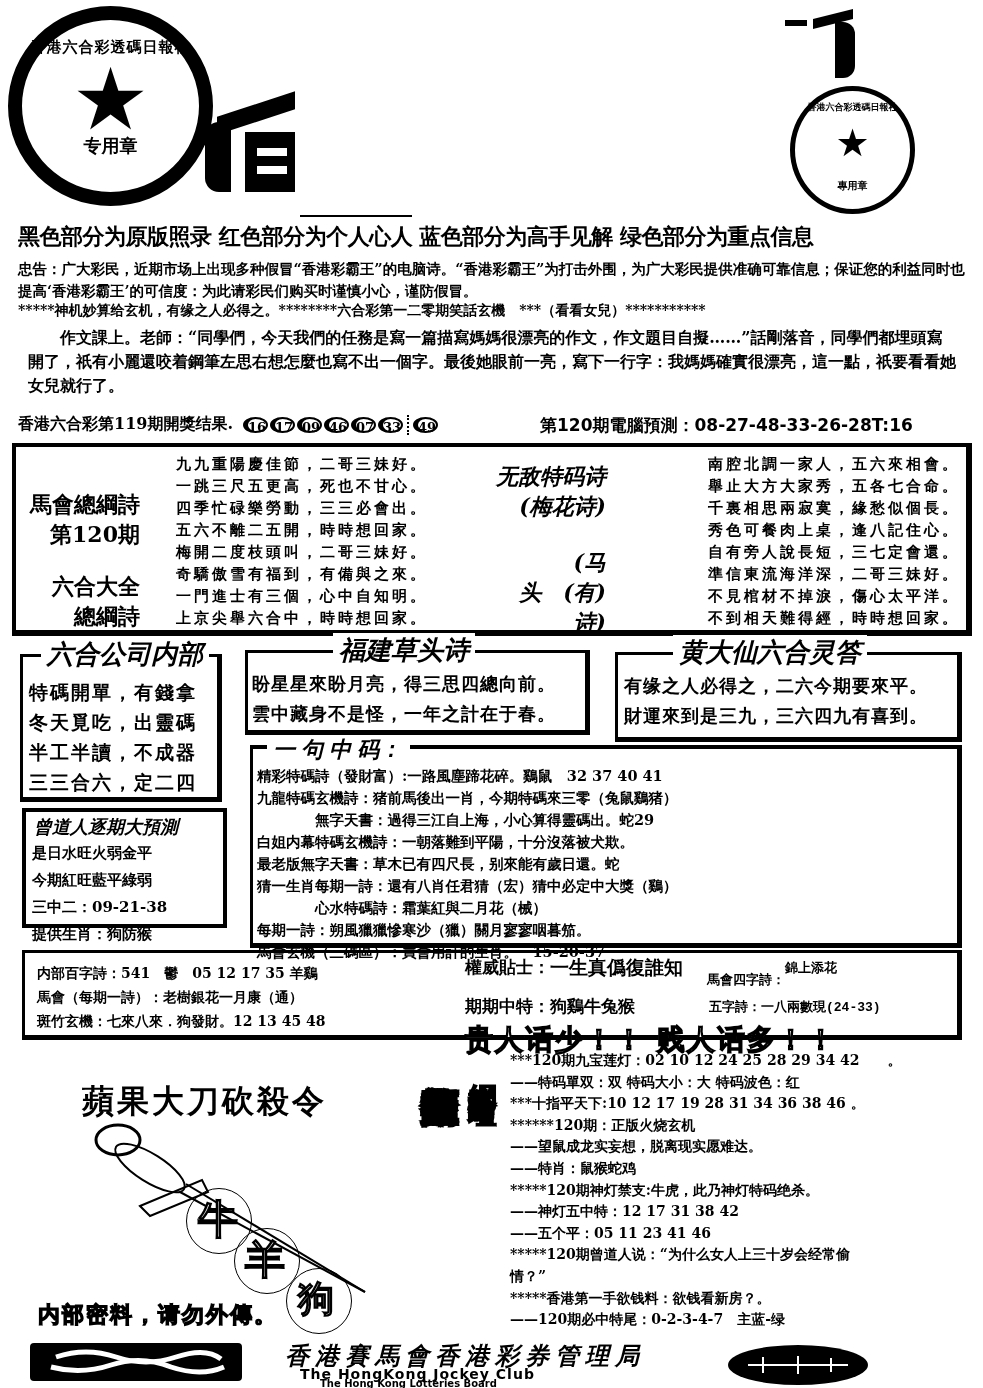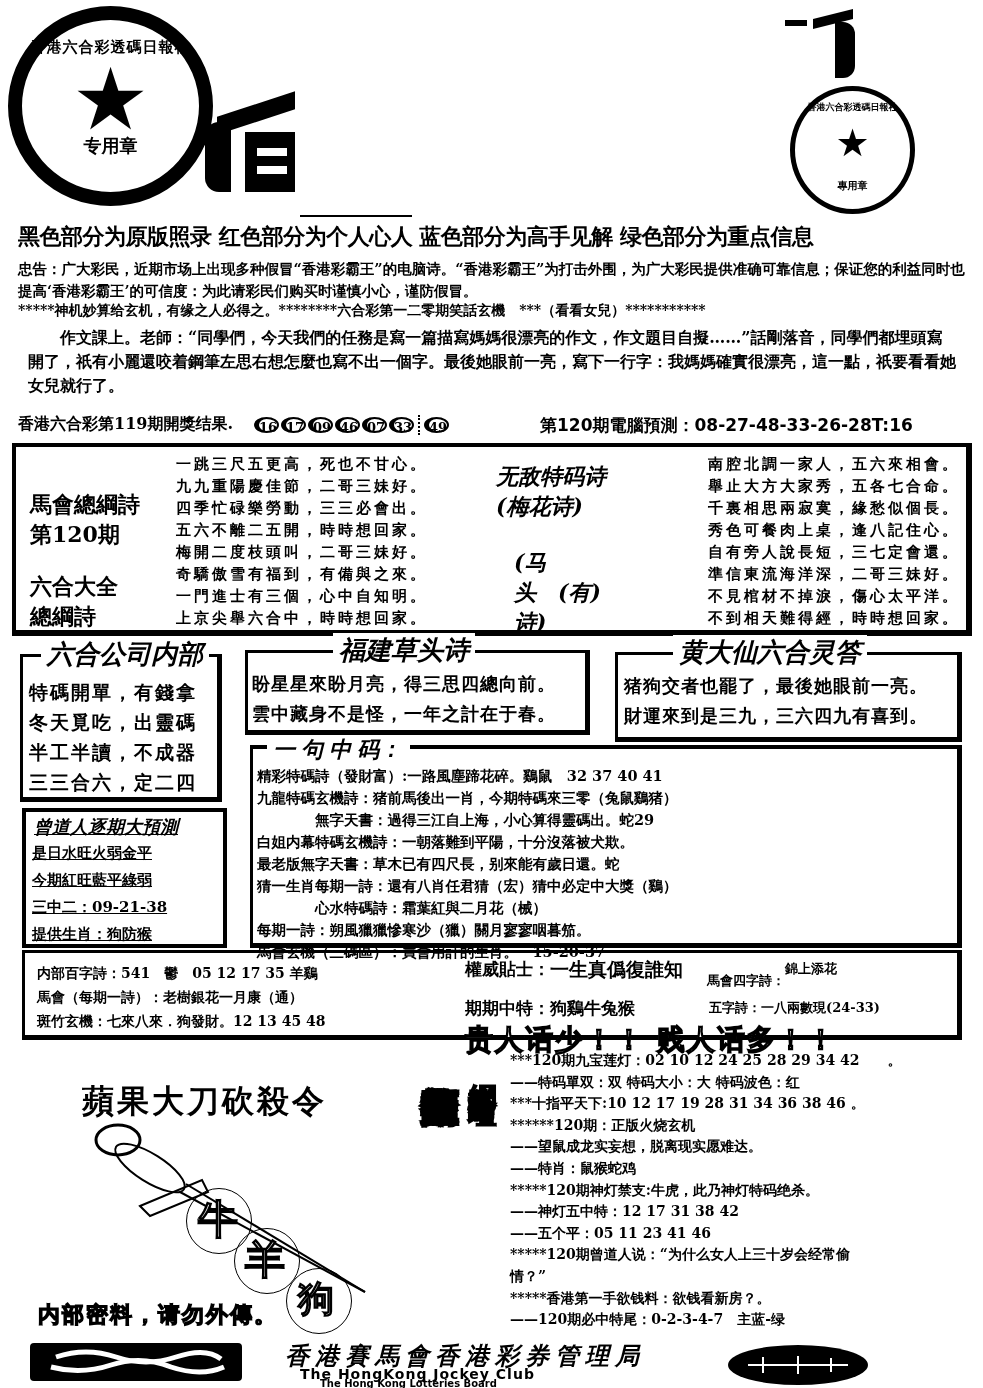--- a/index.html
+++ b/index.html
@@ -25,35 +25,35 @@
   .joke { left: 28px; top: 326px; font-size: 16px; line-height: 24px; width: 930px; font-weight: bold; }
   .joke p { text-indent: 2em; }
 
   .results { left: 18px; top: 414px; font-size: 16px; font-weight: bold; white-space: nowrap; display: flex; align-items: center; }
   .ball { display: inline-block; width: 25px; height: 16px; border: 2px solid #000; border-radius: 50%; text-align: right; font-size: 13px; line-height: 18px; margin-right: 2px; font-weight: bold; border-left-width: 5px; }
   .prediction { left: 540px; top: 414px; font-size: 17px; font-weight: bold; white-space: nowrap; }
 
   .box { position: absolute; border: 3px solid #000; }
   .box.thick { border-width: 4px; border-right-width: 6px; border-bottom-width: 6px; }
 
-  .poem-label { position: absolute; font-size: 22px; font-weight: bold; line-height: 30px; }
+  .poem-label { position: absolute; font-size: 22px; font-weight: bold; line-height: 30px; text-align: right; }
   .poem-lines { position: absolute; font-size: 15px; line-height: 22px; letter-spacing: 3px; font-weight: bold; }
 
   .titled-box { position: absolute; border: 3px solid #000; border-right-width: 5px; border-bottom-width: 5px; }
   .box-title { position: absolute; top: -20px; background: #fff; padding: 0 6px; font-size: 26px; font-weight: bold; font-style: italic; white-space: nowrap; }
   .box-body { font-size: 20px; font-weight: bold; line-height: 30px; letter-spacing: 2px; }
 
   .yijv { font-size: 14.5px; line-height: 22px; font-weight: bold; white-space: nowrap; }
   .yijv .indent { padding-left: 58px; }
 
   .pred-box .line { font-size: 15px; font-weight: bold; line-height: 27px; white-space: nowrap; }
   .pred-box .title { font-size: 18px; font-style: italic; font-weight: bold; line-height: 26px; }
 
   .bottom-left-lines { font-size: 14px; line-height: 24px; font-weight: bold; white-space: nowrap; }
-  .right-tip .row { display: flex; white-space: nowrap; font-weight: bold; }
+  .right-tip .row { display: flex; white-space: nowrap; font-weight: bold; font-family: Liberation Mono, monospace; }
   .outline-big { font-size: 28px; font-weight: bold; color: #fff; -webkit-text-stroke: 1.3px #000; letter-spacing: 2px; }
 
   .apple-title { font-size: 32px; font-weight: 900; letter-spacing: 3px; }
   .internal { font-size: 22px; font-weight: bold; color: #fff; -webkit-text-stroke: 1.2px #000; letter-spacing: 2px; }
 
   .vertical { writing-mode: vertical-rl; text-orientation: upright; font-weight: 900; }
   .v-big { font-size: 38px; color: #fff; -webkit-text-stroke: 2px #000; letter-spacing: 0; line-height: 44px; }
   .v-small { font-size: 28px; color: #fff; -webkit-text-stroke: 1.5px #000; line-height: 32px; }
 
   .forum-lines { font-size: 14px; line-height: 21.6px; font-weight: bold; white-space: nowrap; }
@@ -96,42 +96,42 @@
 <div class="abs" style="left:300px;top:215px;width:112px;height:2px;background:#000;"></div>
 
 <div class="abs legend sans">黑色部分为原版照录 红色部分为个人心人 蓝色部分为高手见解 绿色部分为重点信息</div>
 <div class="abs warning">忠告：广大彩民，近期市场上出现多种假冒“香港彩霸王”的电脑诗。“香港彩霸王”为打击外围，为广大彩民提供准确可靠信息；保证您的利益同时也提高‘香港彩霸王’的可信度：为此请彩民们购买时谨慎小心，谨防假冒。</div>
 <div class="abs ticker">*****神机妙算给玄机，有缘之人必得之。********六合彩第一二零期笑話玄機　***（看看女兒）***********</div>
 <div class="abs joke">
     <p>作文課上。老師：“同學們，今天我們的任務是寫一篇描寫媽媽很漂亮的作文，作文題目自擬……”話剛落音，同學們都埋頭寫開了，祇有小麗還咬着鋼筆左思右想怎麼也寫不出一個字。最後她眼前一亮，寫下一行字：我媽媽確實很漂亮，這一點，祇要看看她女兒就行了。</p>
   </div>
 
 <div class="abs results">
-  <span style="margin-right:21px;">香港六合彩第119期開獎结果.</span>
+  <span style="margin-right:10px;">香港六合彩第119期開獎结果.</span>
   <span class="ball">16</span>
   <span class="ball">17</span>
   <span class="ball">09</span>
   <span class="ball">46</span>
   <span class="ball">07</span>
   <span class="ball">33</span>
   <span style="display:inline-block;width:4px;height:20px;border-left:2px dotted #000;margin:0 2px;"></span>
   <span class="ball">49</span>
 </div>
 <div class="abs prediction sans">第120期電腦預測：08-27-48-33-26-28T:16</div>
 
 <div class="box thick" style="left:12px;top:443px;width:960px;height:193px;">
   <div class="poem-label" style="left:14px;top:42px;">
     <div>馬會總綱詩</div>
     <div>第120期</div>
     <div style="margin-top:22px;">六合大全</div>
     <div>總綱詩</div>
   </div>
   <div class="poem-lines" style="left:160px;top:6px;">
+    <div>九九重陽慶佳節，二哥三妹好。</div>
     <div>一跳三尺五更高，死也不甘心。</div>
-    <div>九九重陽慶佳節，二哥三妹好。</div>
     <div>四季忙碌樂勞動，三三必會出。</div>
     <div>五六不離二五開，時時想回家。</div>
     <div>梅開二度枝頭叫，二哥三妹好。</div>
     <div>奇驕傲雪有福到，有備與之來。</div>
     <div>一門進士有三個，心中自知明。</div>
     <div>上京尖舉六合中，時時想回家。</div>
   </div>
   <div class="poem-label" style="left:480px;top:14px;font-style:italic;">
     <div>无敌特码诗</div>
     <div>(梅花诗)</div>
@@ -165,41 +165,41 @@
   <span class="box-title" style="left:85px;">福建草头诗</span>
   <div class="box-body" style="padding:16px 0 0 4px;font-size:18px;line-height:30px;letter-spacing:1px;">
     <div>盼星星來盼月亮，得三思四總向前。</div>
     <div>雲中藏身不是怪，一年之計在于春。</div>
   </div>
 </div>
 
 <div class="titled-box" style="left:615px;top:652px;width:347px;height:90px;">
   <span class="box-title" style="left:55px;">黄大仙六合灵答</span>
   <div class="box-body" style="padding:16px 0 0 6px;font-size:18px;line-height:30px;letter-spacing:1px;">
-    <div>猪狗交者也罷了，最後她眼前一亮。</div>
+    <div>有缘之人必得之，二六今期要來平。</div>
     <div>財運來到是三九，三六四九有喜到。</div>
   </div>
 </div>
 
 <div class="titled-box" style="left:250px;top:745px;width:712px;height:203px;border-top-width:4px;">
   <span class="box-title" style="left:14px;top:-14px;font-size:22px;letter-spacing:6px;font-family:Liberation Mono, monospace;">一句中码:</span>
   <div class="yijv" style="padding:16px 0 0 4px;">
     <div>精彩特碼詩（發財富）:一路風塵蹄花碎。鷄鼠　32 37 40 41</div>
     <div>九龍特碼玄機詩：猪前馬後出一肖，今期特碼來三零（兔鼠鷄猪）</div>
     <div class="indent">無字天書：過得三江自上海，小心算得靈碼出。蛇29</div>
     <div>白姐内幕特碼玄機詩：一朝落難到平陽，十分沒落被犬欺。</div>
     <div>最老版無字天書：草木已有四尺長，别來能有歲日還。蛇</div>
     <div>猜一生肖每期一詩：還有八肖任君猜（宏）猜中必定中大獎（鷄）</div>
     <div class="indent">心水特碼詩：霜葉紅與二月花（械）</div>
     <div>每期一詩：朔風獵獵慘寒沙（獵）關月寥寥咽暮笳。</div>
     <div>馬會玄機（三碼區）：買會用計的生肖。　15-20-37</div>
   </div>
 </div>
 
-<div class="titled-box pred-box" style="left:22px;top:808px;width:205px;height:140px;border-width:4px;text-decoration:underline;">
+<div class="titled-box pred-box" style="left:22px;top:808px;width:205px;height:120px;border-width:4px;">
   <div class="title" style="padding:2px 0 0 8px;">曾道人逐期大預測</div>
   <div style="padding-left:6px;">
     <div class="line">是日水旺火弱金平</div>
     <div class="line">今期紅旺藍平綠弱</div>
     <div class="line">三中二：09-21-38</div>
     <div class="line">提供生肖：狗防猴</div>
   </div>
 </div>
 
 <div class="titled-box" style="left:22px;top:950px;width:940px;height:90px;border-width:3px;border-right-width:5px;border-bottom-width:5px;">

